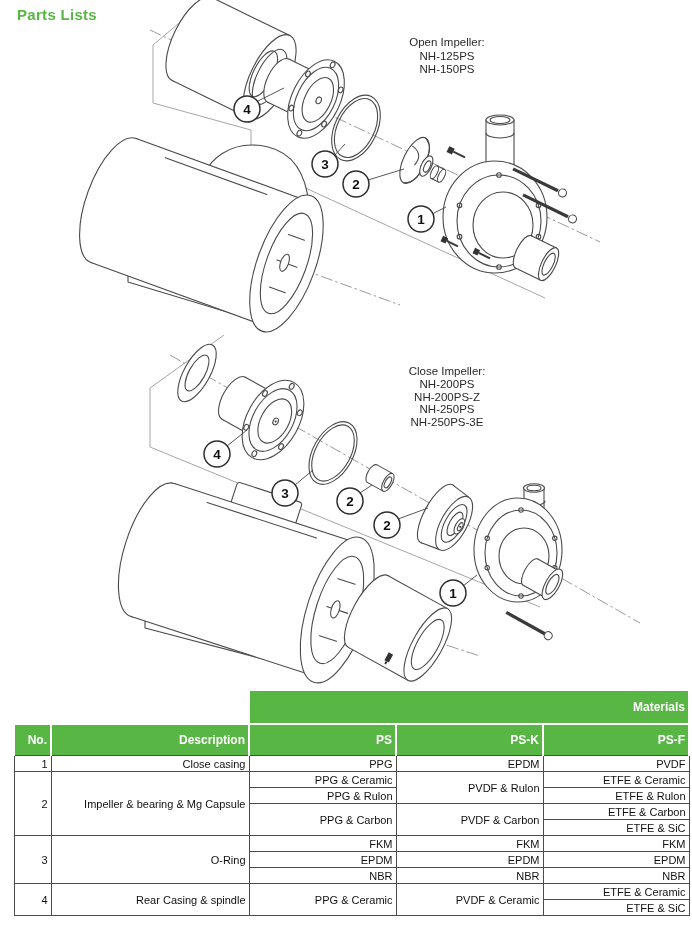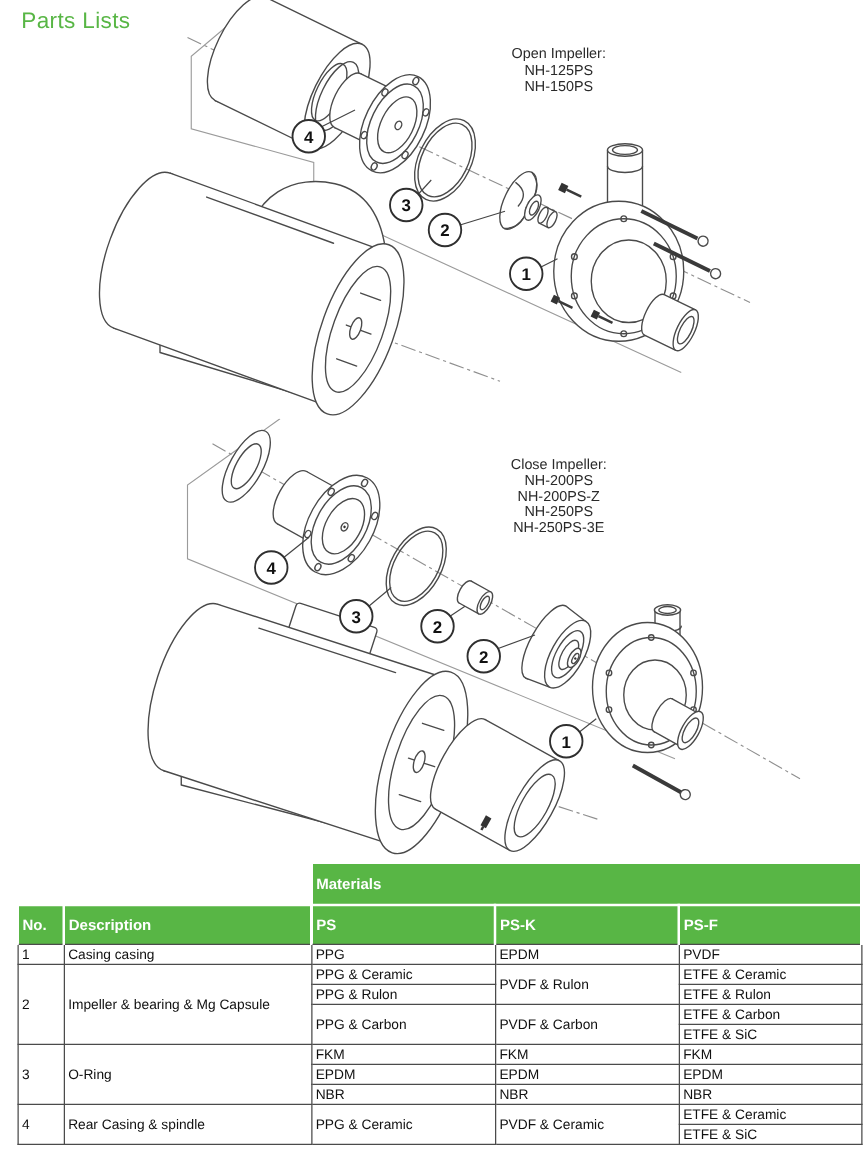--- a/index.html
+++ b/index.html
@@ -1,39 +1,39 @@
 <!DOCTYPE html>
 <html><head>
 <meta charset="utf-8">
 <style>
   html,body{margin:0;padding:0;background:#fff}
   .page{position:relative;width:692px;height:933px;background:#fff;overflow:hidden;
         font-family:"Liberation Sans",sans-serif}
-  .page-title{position:absolute;left:17px;top:6px;font-size:18px;font-weight:normal;
+  .page-title{position:absolute;left:17px;top:6px;font-size:15px;font-weight:bold;
         color:#58b645;letter-spacing:.3px}
   svg{position:absolute;left:0}
   #dtop{top:0}
   #dbot{top:335px}
   
   .s{stroke:#4a4a4a;stroke-width:1.1;fill:none;stroke-linecap:round;stroke-linejoin:round}
   .sf{stroke:#4a4a4a;stroke-width:1.1;fill:#fff;stroke-linecap:round;stroke-linejoin:round}
   .fill{fill:#fff;stroke:none}
   .dark{fill:#333;stroke:none}
   .bolt{stroke:#3a3a3a;stroke-width:3.2}
   .boltthin{stroke:#3a3a3a;stroke-width:2}
   .axis{stroke:#8f8f8f;stroke-width:.9;fill:none;stroke-dasharray:12 3 2.5 3}
   .frame{stroke:#9b9b9b;stroke-width:.9;fill:none}
   .leader{stroke:#444;stroke-width:.9}
   .co{fill:#fff;stroke:#2f2f2f;stroke-width:1.5}
   .cot{font-family:"Liberation Sans",sans-serif;font-size:13.5px;font-weight:bold;
        fill:#111;text-anchor:middle}
   .lbl{font-family:"Liberation Sans",sans-serif;font-size:11.5px;fill:#2a2a2a;text-anchor:middle}
   
   .mtable{position:absolute;left:13px;top:689px;width:675px;border-collapse:collapse;
-          table-layout:fixed;font-size:11px;color:#111;text-align:left}
+          table-layout:fixed;font-size:11px;color:#111;text-align:right}
   .mtable td{border:1px solid #4b4b4b;padding:1px 3px;height:13px;background:#fff;
              overflow:hidden;white-space:nowrap}
   .mtable td.hd{background:#58b645;color:#fff;font-weight:bold;font-size:12px;
                 border:2px solid #fff;border-bottom:1px solid #4b4b4b;height:28px}
   .mtable td.mh{height:30px}
   .mtable td.blank{border:none;background:#fff}
 </style>
 </head>
 <body>
 
@@ -377,21 +377,21 @@
       <tr>
         <td class="hd">No.</td>
         <td class="hd">Description</td>
         <td class="hd">PS</td>
         <td class="hd">PS-K</td>
         <td class="hd">PS-F</td>
       </tr>
 
       <tr>
         <td>1</td>
-        <td>Casing casing</td>
+        <td>Close casing</td>
         <td>PPG</td>
         <td>EPDM</td>
         <td>PVDF</td>
       </tr>
 
       <tr>
         <td rowspan="4">2</td>
         <td rowspan="4">Impeller &amp; bearing &amp; Mg Capsule</td>
         <td>PPG &amp; Ceramic</td>
         <td rowspan="2">PVDF &amp; Rulon</td>

